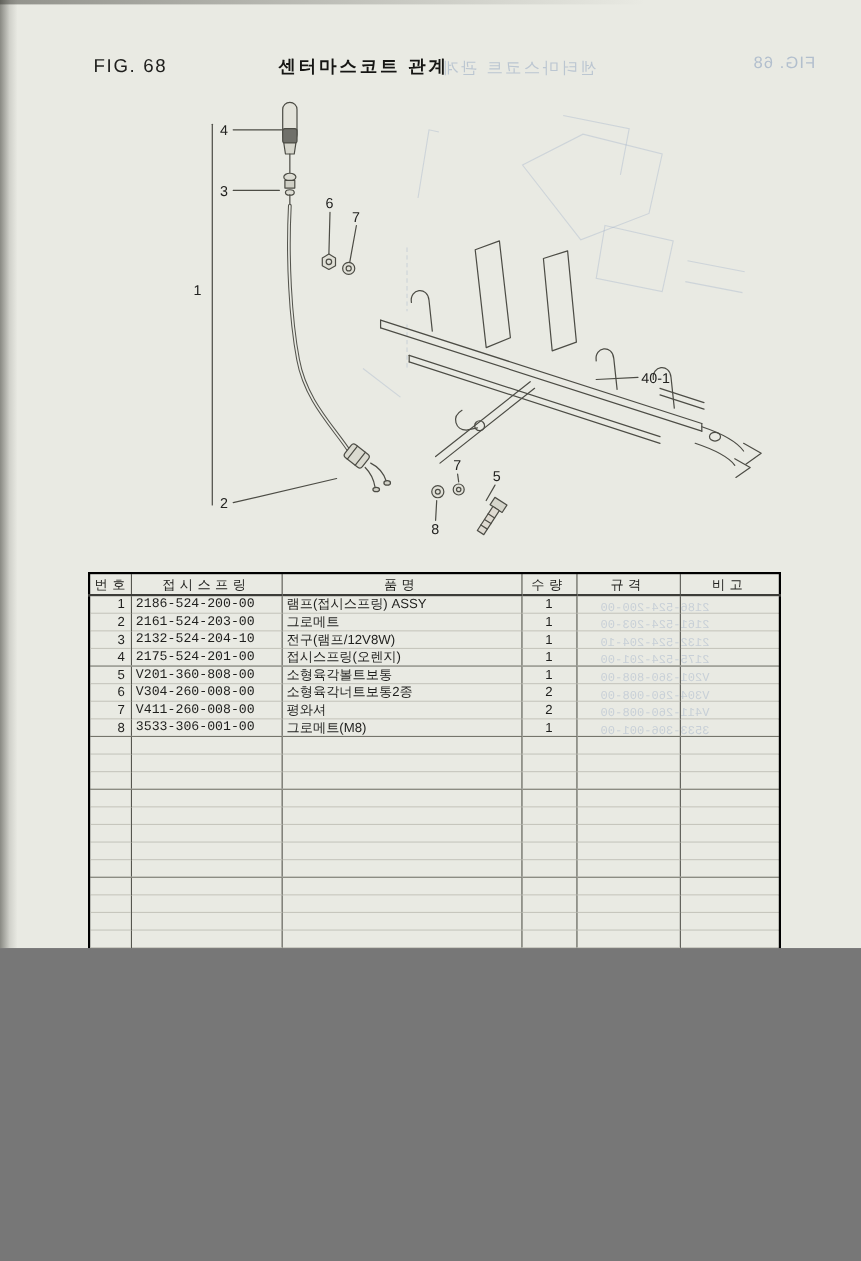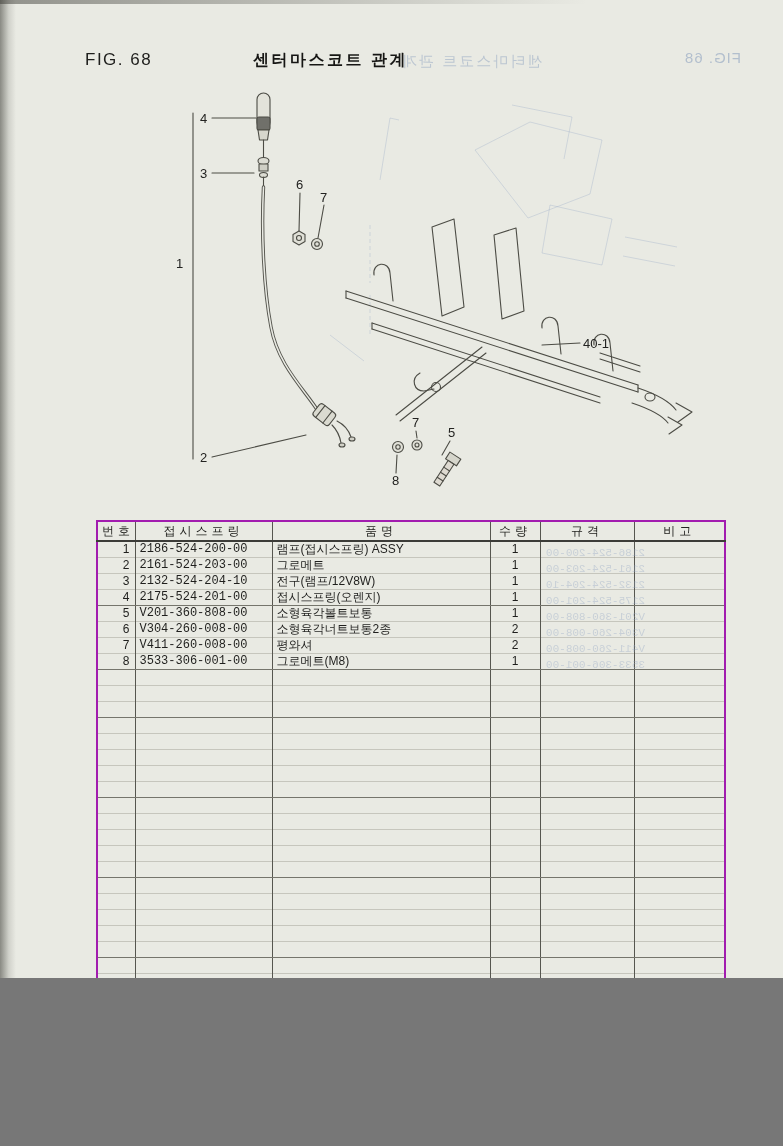--- a/index.html
+++ b/index.html
@@ -1,17 +1,17 @@
 <!DOCTYPE html>
 <html><head>
 <meta charset="utf-8">
 <style>
   html,body { margin:0; padding:0; background:#777; }
   .page {
-    position:relative; width:783px; height:978px; margin:0 auto;
+    position:relative; width:783px; height:862px; margin:0 auto;
     background:#e9eae3; overflow:hidden;
     font-family:"Liberation Sans","DejaVu Sans",sans-serif; color:#2b2b2b;
   }
   
   .edge-left { position:absolute; left:0; top:0; width:16px; height:100%;
     background:linear-gradient(90deg, rgba(58,58,52,.55), rgba(58,58,52,.14) 55%, rgba(58,58,52,0)); }
   .edge-top { position:absolute; left:0; top:0; width:100%; height:4px;
     background:linear-gradient(90deg, rgba(58,58,52,.5), rgba(58,58,52,0) 75%); }
   .corner-blotch { position:absolute; left:0; top:1082px; width:9px; height:46px;
     background:rgba(45,45,40,.55); border-radius:0 8px 8px 0; filter:blur(1.5px); }
@@ -28,21 +28,21 @@
   
   .dia { position:absolute; left:80px; top:85px; }
   .dia .ink path, .dia .ink line, .dia .ink rect, .dia .ink circle, .dia .ink ellipse, .dia .ink polygon {
     stroke:#4c4c45; fill:none; stroke-width:1.1; stroke-linecap:round; stroke-linejoin:round; }
   .dia .bleed path { stroke:#8fa3c4; fill:none; stroke-width:1; opacity:.3; }
   .dia text { font:13px "Liberation Sans","DejaVu Sans",sans-serif; fill:#232321; }
 
   
   .parts { position:absolute; left:80px; top:520px; width:628px;
     border-collapse:collapse; table-layout:fixed; font-size:12px; color:#1f1f1d;
-    border:2px solid #a21caf;margin-left:16px; }
+    border:2px solid #000000; }
   .parts th, .parts td { border-left:1px solid #56564f; padding:0 4px; overflow:hidden; white-space:nowrap; }
   .parts th { height:18px; line-height:18px; font-weight:normal; letter-spacing:4px; text-align:center;
     border-bottom:2px solid #3c3c38; font-size:12px; color:#22221f; }
   .parts td { height:15px; line-height:15px; border-top:1px solid #c6c6bd; }
   .parts tr.sect td { border-bottom:1.5px solid #75756c; }
   .parts td.no { text-align:right; padding-right:5px; }
   .parts td.pn { font-family:"Liberation Mono","DejaVu Sans Mono",monospace; font-size:12px; }
   .parts td.qty { text-align:center; }
 
   

